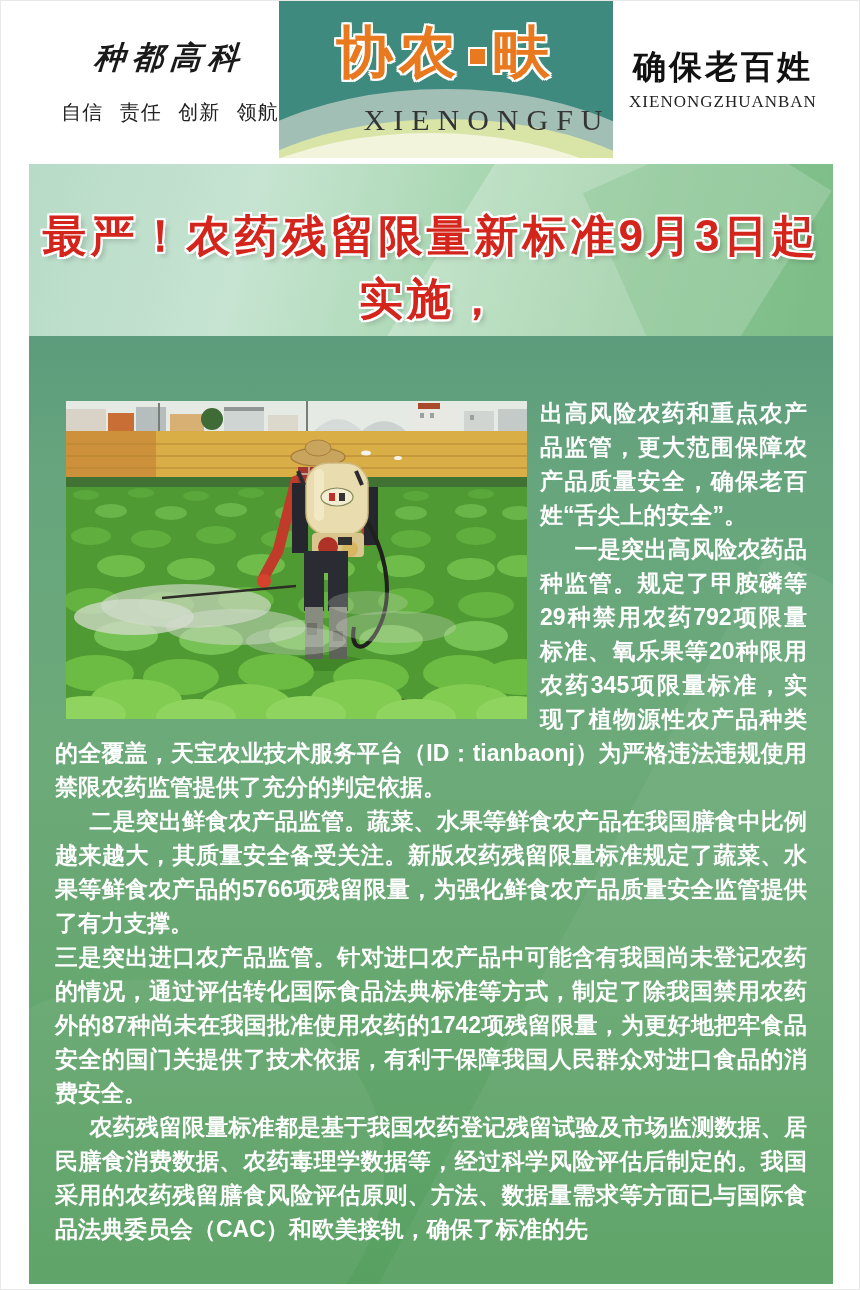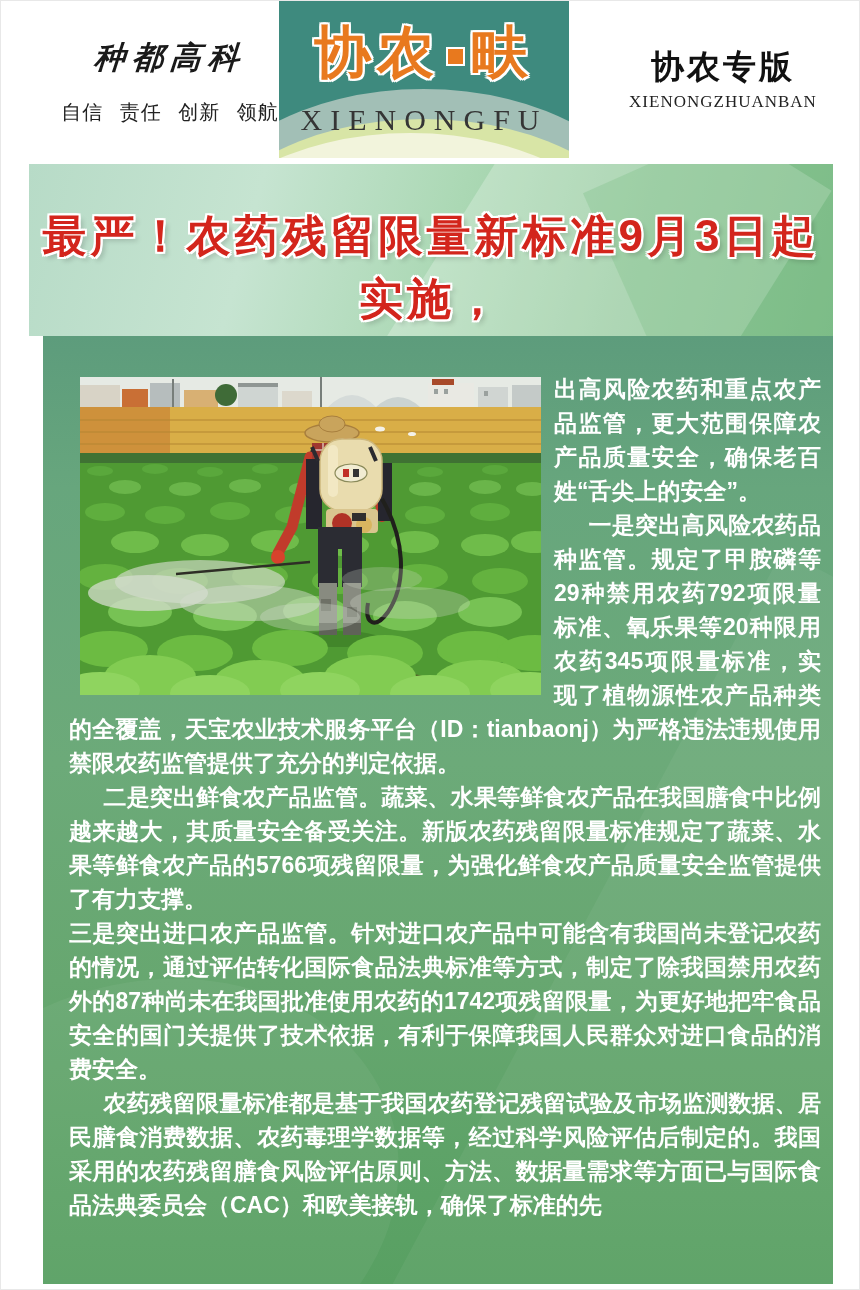--- a/index.html
+++ b/index.html
@@ -6,30 +6,30 @@
   .page{position:relative;width:860px;height:1290px;background:#ffffff;overflow:hidden;
         font-family:"Liberation Sans",sans-serif;border:1px solid #e8e8e8;box-sizing:border-box;}
 
   
   .header{position:absolute;left:0;top:0;width:860px;height:163px;background:#fff;}
   .brand{position:absolute;left:58px;top:36px;width:222px;text-align:center;color:#1a1a1a;}
   .brand-title{font-family:"Liberation Serif",serif;font-style:italic;font-weight:bold;
                font-size:31px;letter-spacing:7px;transform:skewX(-4deg);}
   .brand-tagline{margin-top:20px;font-size:20px;letter-spacing:1px;word-spacing:10px;color:#222;}
 
-  .banner{position:absolute;left:278px;top:0;width:290px;height:157px;overflow:hidden;}
+  .banner{position:absolute;left:278px;top:0;width:334px;height:157px;overflow:hidden;}
   .banner svg{position:absolute;left:0;top:0;width:100%;height:100%;}
   .banner-title{position:absolute;left:0;top:14px;width:100%;text-align:center;
                 font-size:57px;font-weight:bold;letter-spacing:6px;color:#E8791E;
                 text-shadow:2px 0 0 #fff,-2px 0 0 #fff,0 2px 0 #fff,0 -2px 0 #fff,
                             2px 2px 0 #fff,-2px -2px 0 #fff,2px -2px 0 #fff,-2px 2px 0 #fff;}
   .banner-title .sq{display:inline-block;width:15px;height:15px;background:#E8791E;
                     margin:0 8px 8px 8px;box-shadow:0 0 0 2px #fff;}
   .banner-sub{position:absolute;left:0;top:102px;width:100%;text-align:center;
-              font-family:"Liberation Serif",serif;font-size:30px;letter-spacing:8px;color:#353535;}
+              font-family:"Liberation Serif",serif;font-size:30px;letter-spacing:8px;color:#353535;padding-left:41px;}
 
   .edition{position:absolute;left:596px;top:44px;width:252px;text-align:center;color:#111;}
   .edition-title{font-size:33px;font-weight:bold;letter-spacing:3px;}
   .edition-sub{margin-top:2px;font-family:"Liberation Serif",serif;font-size:17px;letter-spacing:1px;color:#222;}
 
   
   .sheet{position:absolute;left:28px;top:163px;width:804px;height:1120px;overflow:hidden;}
 
   .headline-zone{position:relative;width:100%;height:172px;overflow:hidden;
      background:linear-gradient(105deg,#b7dbc7 0%,#c6e4d1 28%,#abd8b4 52%,#93c99c 74%,#7fbc8a 100%);}
@@ -37,22 +37,22 @@
      background:rgba(255,255,255,.25);transform:rotate(32deg);}
   .headline-zone:after{content:"";position:absolute;left:620px;top:-40px;width:260px;height:380px;
      background:rgba(120,190,130,.30);transform:rotate(-24deg);}
   .headline{position:relative;z-index:2;margin:0;padding-top:40px;text-align:center;
             font-size:44px;line-height:63px;font-weight:900;letter-spacing:4px;color:#D3251C;
             text-shadow:2px 0 0 #fff,-2px 0 0 #fff,0 2px 0 #fff,0 -2px 0 #fff,
                         2px 2px 0 #fff,-2px -2px 0 #fff,2px -2px 0 #fff,-2px 2px 0 #fff,
                         4px 4px 5px rgba(0,0,0,.18);}
 
   .body-zone{position:relative;width:100%;height:948px;box-sizing:border-box;
-     padding:36px 26px 0 26px;overflow:hidden;
-     background:linear-gradient(180deg,#5d9c7c 0%,#67a67d 16%,#6caa79 45%,#67a770 68%,#5ea368 86%,#58a062 100%);margin-left:14px;}
+     padding:60px 26px 0 26px;overflow:hidden;
+     background:linear-gradient(180deg,#5d9c7c 0%,#67a67d 16%,#6caa79 45%,#67a770 68%,#5ea368 86%,#58a062 100%);}
   .body-zone:before{content:"";position:absolute;right:-120px;top:260px;width:420px;height:900px;
      background:rgba(255,255,255,.05);transform:rotate(28deg);}
   .body-zone:after{content:"";position:absolute;left:-160px;bottom:-120px;width:520px;height:420px;
      background:rgba(255,255,255,.05);transform:rotate(-18deg);border-radius:50%;}
 
   .photo{float:left;width:461px;height:318px;margin:5px 13px 8px 11px;padding:0;
          background:#4f9a33;position:relative;z-index:2;}
   .photo svg{display:block;width:100%;height:100%;}
 
   .body-zone p{position:relative;z-index:2;margin:0;color:#fff;font-size:23px;line-height:34px;
@@ -75,21 +75,21 @@
         <rect width="309" height="157" fill="#3E8A7E"></rect>
         <ellipse cx="154" cy="218" rx="235" ry="130" fill="#A2BFB6"></ellipse>
         <ellipse cx="154" cy="250" rx="238" ry="132" fill="#D8E5A6"></ellipse>
         <ellipse cx="140" cy="262" rx="235" ry="130" fill="#F2F4DC"></ellipse>
       </svg>
       <div class="banner-title"><span>协农</span><span class="sq"></span><span>畉</span></div>
       <div class="banner-sub">XIENONGFU</div>
     </div>
 
     <div class="edition">
-      <div class="edition-title">协农专版</div>
+      <div class="edition-title">确保老百姓</div>
       <div class="edition-sub">XIENONGZHUANBAN</div>
     </div>
   </header>
 
   <main class="sheet">
 
     <div class="headline-zone">
       <h1 class="headline">
         <span>最严！农药残留限量新标准9月3日起实施，</span><br>
         <span>覆盖所有农药品种！</span>

